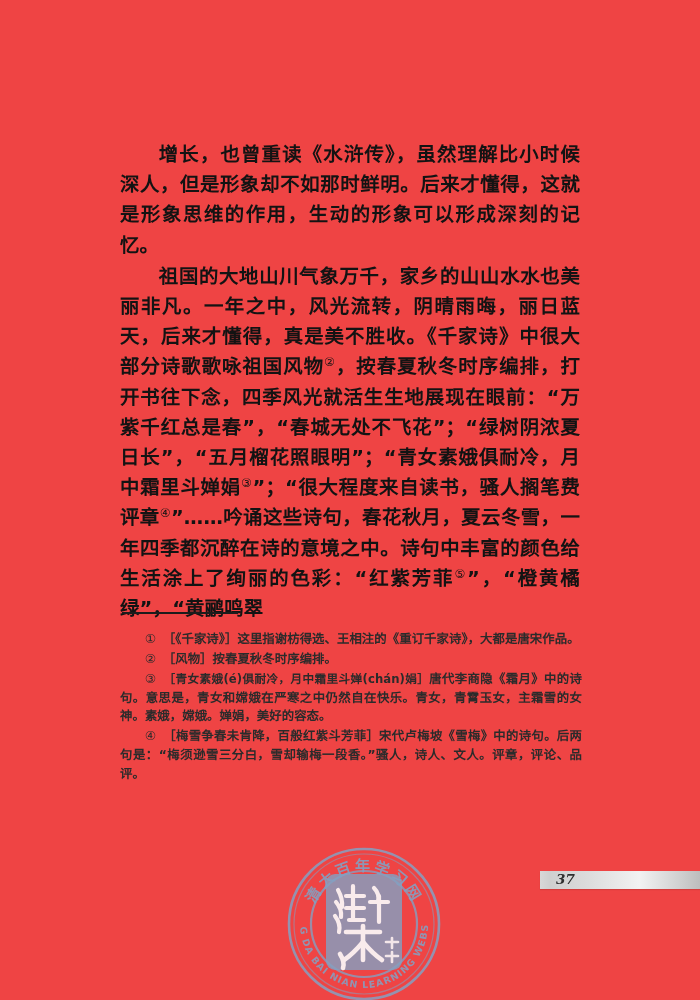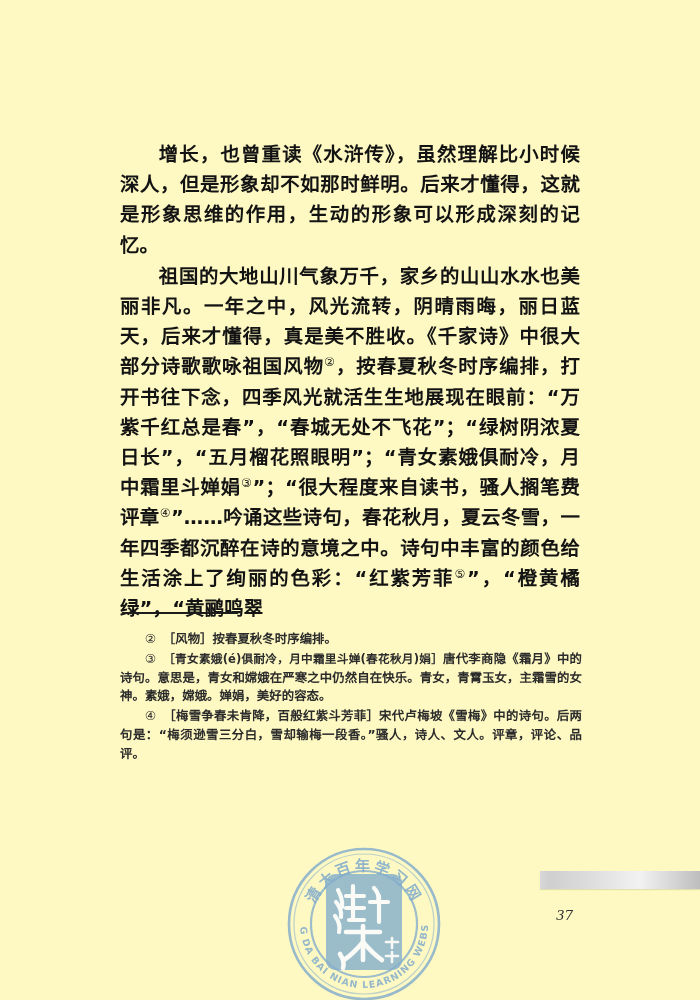--- a/index.html
+++ b/index.html
@@ -14,21 +14,21 @@
     position: relative;
     overflow: hidden;
     font-family: "DejaVu Sans", "Liberation Sans", sans-serif;
     color: #1a1a1a;
   }
 
   
   #page-sheet {
     position: absolute;
     inset: 0;
-    background: #fef9c3;
+    background: #ef4444;
   }
 
   
   #body-text {
     position: absolute;
     left: 120px;
     top: 140px;
     width: 460px;
   }
   .para {
@@ -106,25 +106,24 @@
         #cfcfcf 88%,
         #bdbdbd 100%);
     box-shadow: 0 1px 1px rgba(0,0,0,0.10);
   }
   #page-number {
     position: absolute;
     left: 556px;
     top: 870px;
     font-family: "DejaVu Serif", "Liberation Serif", serif;
     font-style: italic;
-    font-weight: 400;
+    font-weight: 700;
     font-size: 13.5px;
     line-height: 19px;
     color: #2f2f2f;
-    margin-top: 36px;
   }
 
   
   #watermark-seal {
     position: absolute;
     left: 286px;
     top: 846px;
     width: 156px;
     height: 156px;
     opacity: 0.92;
@@ -147,27 +146,30 @@
     <p class="para">
       <span>祖国的大地山川气象万千，家乡的山山水水也美丽非凡。一年之中，风光流转，阴晴雨晦，丽日蓝天，后来才懂得，真是美不胜收。《千家诗》中很大部分诗歌歌咏祖国风物</span><sup>②</sup><span>，按春夏秋冬时序编排，打开书往下念，四季风光就活生生地展现在眼前：“万紫千红总是春”，“春城无处不飞花”；“绿树阴浓夏日长”，“五月榴花照眼明”；“青女素娥俱耐冷，月中霜里斗婵娟</span><sup>③</sup><span>”；“很大程度来自读书，骚人搁笔费评章</span><sup>④</sup><span>”……吟诵这些诗句，春花秋月，夏云冬雪，一年四季都沉醉在诗的意境之中。诗句中丰富的颜色给生活涂上了绚丽的色彩：“红紫芳菲</span><sup>⑤</sup><span>”，“橙黄橘绿”，“黄鹂鸣翠</span>
     </p>
 
   </div>
 
   <div id="footnote-rule"></div>
 
   <div id="footnotes">
 
+    <p class="fn">
+      <span class="marker">①</span><span class="gap"></span><span>［《千家诗》］</span><span>这里指谢枋得选、王相注的《重订千家诗》，大都是唐宋作品。</span>
+    </p>
 
     <p class="fn">
       <span class="marker">②</span><span class="gap"></span><span>［风物］</span><span>按春夏秋冬时序编排。</span>
     </p>
 
     <p class="fn">
-      <span class="marker">③</span><span class="gap"></span><span class="pinyin">［青女素娥(é)俱耐冷，月中霜里斗婵(春花秋月)娟］</span><span>唐代李商隐《霜月》中的诗句。意思是，青女和嫦娥在严寒之中仍然自在快乐。青女，青霄玉女，主霜雪的女神。素娥，嫦娥。婵娟，美好的容态。</span>
+      <span class="marker">③</span><span class="gap"></span><span class="pinyin">［青女素娥(é)俱耐冷，月中霜里斗婵(chán)娟］</span><span>唐代李商隐《霜月》中的诗句。意思是，青女和嫦娥在严寒之中仍然自在快乐。青女，青霄玉女，主霜雪的女神。素娥，嫦娥。婵娟，美好的容态。</span>
     </p>
 
     <p class="fn">
       <span class="marker">④</span><span class="gap"></span><span>［梅雪争春未肯降，百般红紫斗芳菲］</span><span>宋代卢梅坡《雪梅》中的诗句。后两句是：“梅须逊雪三分白，雪却输梅一段香。”骚人，诗人、文人。评章，评论、品评。</span>
     </p>
 
 
   </div>
 
   <div id="watermark-seal">

